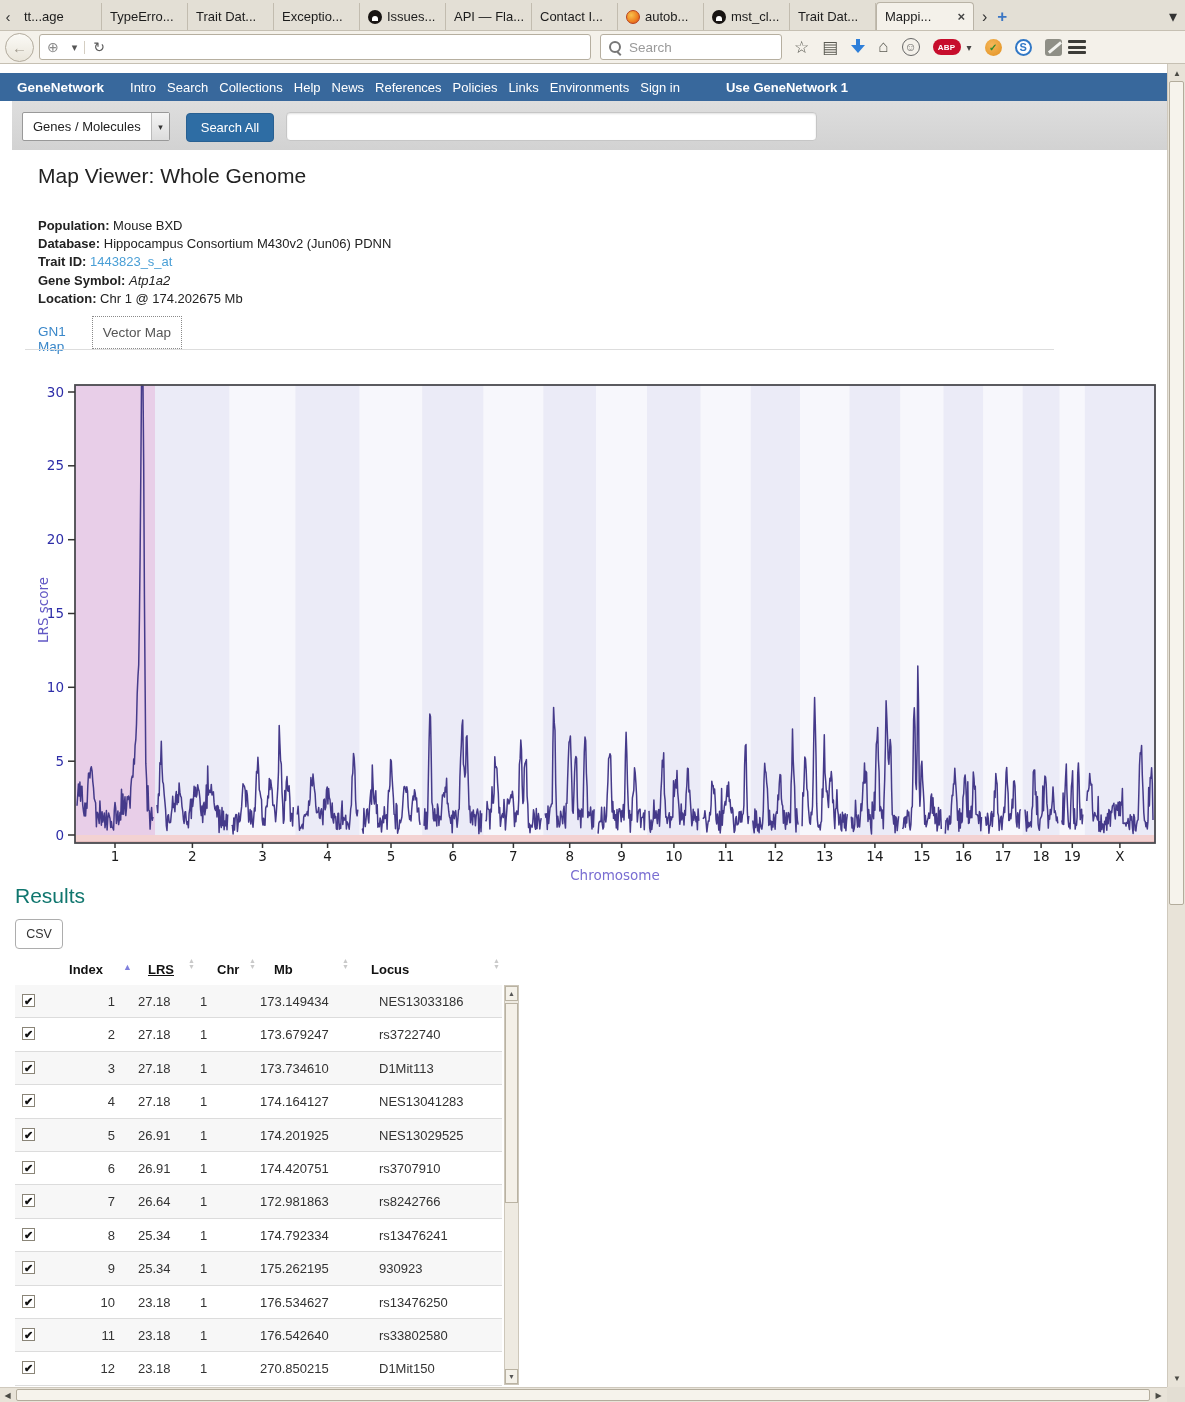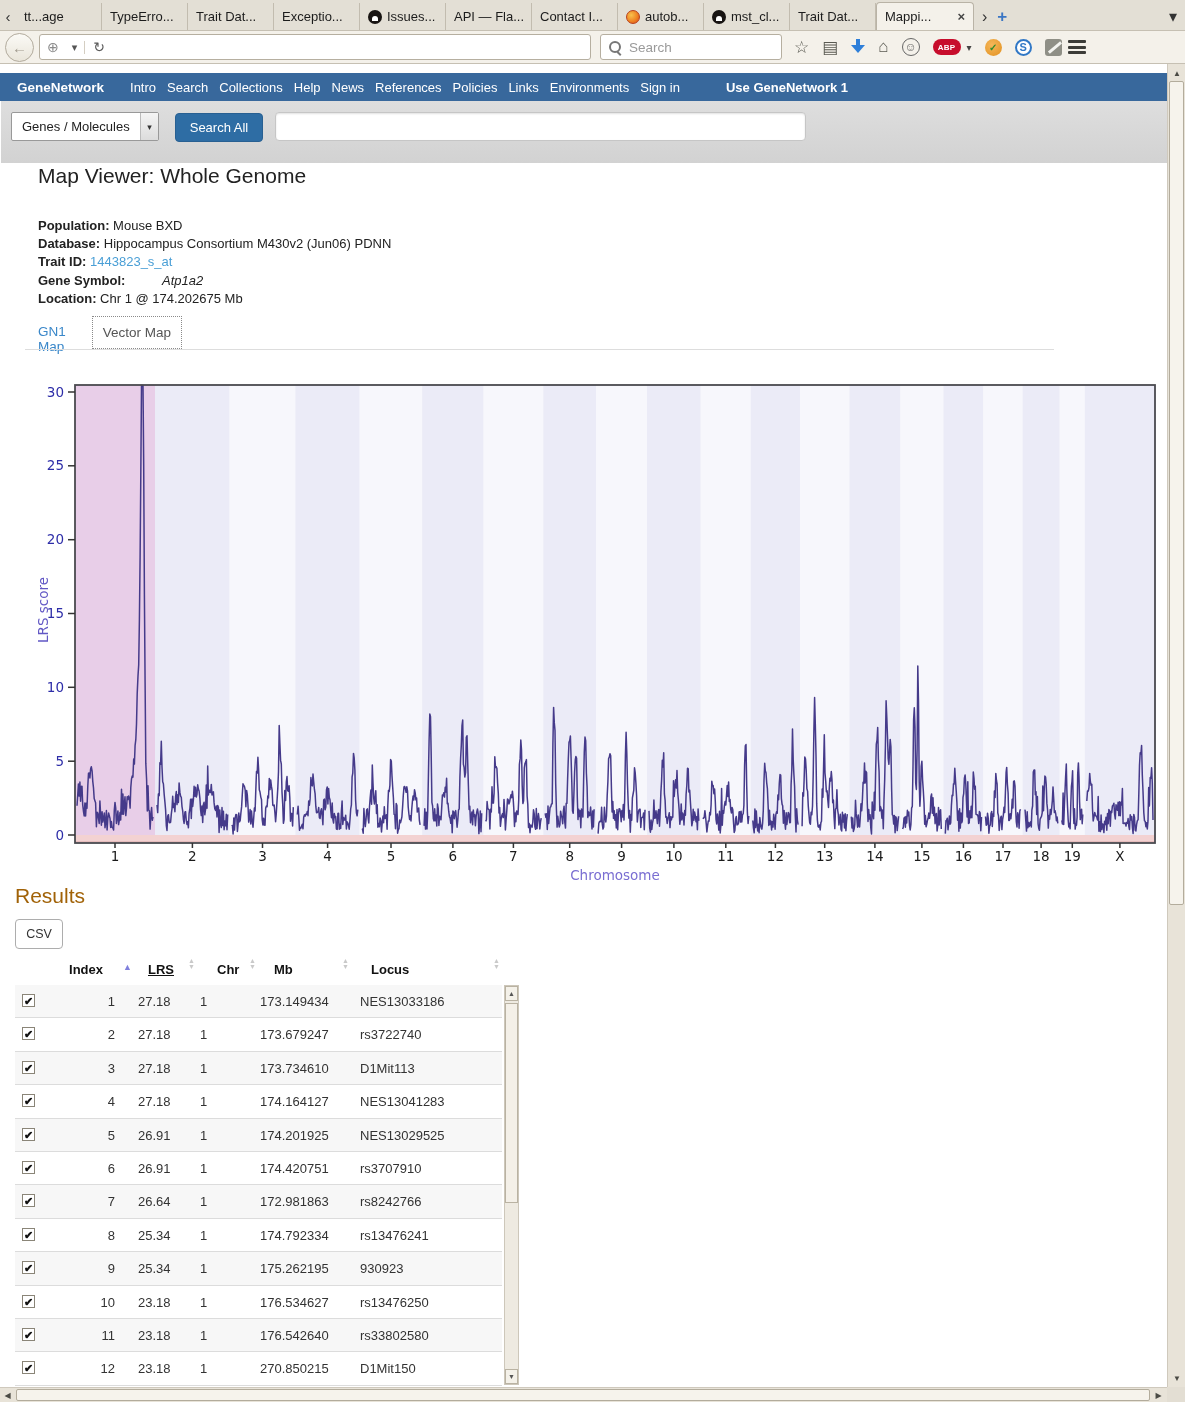--- a/index.html
+++ b/index.html
@@ -60,58 +60,58 @@
   .burger i{height:3px;background:#3c3c38;border-radius:1px;}
 
   
   .content{position:absolute;left:0;top:64px;width:1167px;height:1323px;background:#fff;overflow:hidden;}
   .gn-nav{position:absolute;left:0;top:9px;width:100%;height:28px;background:#38689c;display:flex;
           align-items:center;color:#fff;font-size:13px;padding:14px 17px;box-sizing:border-box;}
   .gn-brand{font-weight:bold;font-size:13.5px;margin-right:26px;}
   .gn-items{display:flex;gap:11px;}
   .gn-item{cursor:pointer;}
   .gn-right{margin-left:46px;font-weight:bold;}
-  .search-row{position:absolute;left:1px;top:37px;width:100%;height:62px;background:linear-gradient(#dedede,#d2d2d2);}
+  .search-row{position:absolute;left:12px;top:37px;width:100%;height:49px;background:linear-gradient(#dedede,#d2d2d2);}
   .cat-select{position:absolute;left:10px;top:11px;width:148px;height:29px;background:#fff;border:1px solid #999;
           border-radius:2px;display:flex;align-items:center;font-size:13px;color:#222;box-sizing:border-box;}
   .cat-select .txt{flex:1;padding-left:10px;}
   .cat-select .dd{width:17px;height:100%;border-left:1px solid #bbb;background:linear-gradient(#f4f4f4,#dcdcdc);
           display:flex;align-items:center;justify-content:center;font-size:9px;color:#333;}
   .searchall{position:absolute;left:174px;top:12px;width:86px;height:27px;background:#2e6da4;color:#fff;
           border:1px solid #286092;border-radius:4px;font-size:13px;display:flex;align-items:center;justify-content:center;}
   .gsearch{position:absolute;left:274px;top:11px;width:531px;height:29px;border:1px solid #c6c6c6;border-radius:4px;
           box-shadow:inset 0 1px 2px rgba(0,0,0,.12);box-sizing:border-box;font-size:13px;padding:0 8px;
           font-family:"Liberation Sans",sans-serif;}
   .page-title{position:absolute;left:38px;top:100px;font-size:21px;color:#222;font-weight:400;}
   .trait-info{position:absolute;left:38px;top:153px;font-size:13px;color:#222;line-height:18.2px;}
   .trait-info b{font-weight:bold;}
   .trait-info a{color:#4a9fd6;text-decoration:none;}
-  .trait-info .ital{font-style:italic;margin-left:33px;}
+  .trait-info .ital{font-style:italic;}
   .map-tabs{position:absolute;left:25px;top:252px;height:34px;}
   .gn1-link{position:absolute;left:13px;top:8px;font-size:13.5px;color:#3a87c9;}
   .vector-tab{position:absolute;left:67px;top:0;width:90px;height:33px;border:1px dotted #8a8a8a;background:#fff;
           display:flex;align-items:center;justify-content:center;font-size:13.5px;color:#555;box-sizing:border-box;}
   .tabs-hr{position:absolute;left:25px;top:285px;width:1029px;height:0;border-top:1px solid #ddd;}
   #chart{position:absolute;left:35px;top:319px;width:1125px;height:500px;}
 
-  .results-h{position:absolute;left:15px;top:820px;font-size:21px;color:#a16207;font-weight:400;}
+  .results-h{position:absolute;left:15px;top:820px;font-size:21px;color:#0f766e;font-weight:400;}
   .csv-btn{position:absolute;left:15px;top:855px;width:46px;height:28px;border:1px solid #adadad;border-radius:4px;
           background:#fff;font-size:12.5px;color:#333;display:flex;align-items:center;justify-content:center;}
   .tbl-head{position:absolute;left:15px;top:891px;width:487px;height:30px;border-bottom:2px solid #222;font-size:13px;color:#111;}
   .tbl-head .hlbl{position:absolute;top:7px;font-weight:bold;}
   .sort-asc{position:absolute;top:7px;color:#8080dd;font-size:9px;}
   .sort-both{position:absolute;top:3px;color:#c9c9c9;font-size:7px;line-height:6px;text-align:center;}
   .tbl-rows{position:absolute;left:15px;top:921px;width:487px;height:401px;border-bottom:1px solid #ccc;box-sizing:border-box;}
   .trow{position:relative;width:100%;height:33.4px;border-bottom:1px solid #dcdcdc;box-sizing:border-box;font-size:13px;color:#333;}
   .trow.odd{background:#f7f7f7;} .trow.even{background:#fff;}
   .trow span{position:absolute;top:9px;white-space:nowrap;}
   .cbx{position:absolute;left:7px;top:9px;width:13px;height:13px;border:1px solid #8a8578;background:#fff;
        font-size:11px;line-height:12px;text-align:center;color:#111;font-weight:bold;box-sizing:border-box;}
   .c-index{left:60px;width:40px;text-align:right;}
-  .c-lrs{left:123px;} .c-chr{left:185px;} .c-mb{left:245px;} .c-locus{left:345px;}
+  .c-lrs{left:123px;} .c-chr{left:185px;} .c-mb{left:245px;} .c-locus{left:364px;}
 
   
   .tscroll{position:absolute;left:504px;top:921px;width:15px;height:400px;background:#eeeae1;border:1px solid #cdc7ba;box-sizing:border-box;}
   .tscroll .btn{position:absolute;left:0;width:13px;height:15px;background:#f4f1e9;border:1px solid #b9b2a2;
        color:#555;font-size:7px;display:flex;align-items:center;justify-content:center;box-sizing:border-box;}
   .tscroll .up{top:0;} .tscroll .down{bottom:0;}
   .tscroll .thumb{position:absolute;left:0;top:17px;width:13px;height:200px;background:#f4f0e8;border:1px solid #b9b2a2;box-sizing:border-box;}
 
   
   .vscroll{position:absolute;left:1167px;top:64px;width:18px;height:1323px;background:#e8e3d8;border-left:1px solid #cfc9bd;box-sizing:border-box;}

